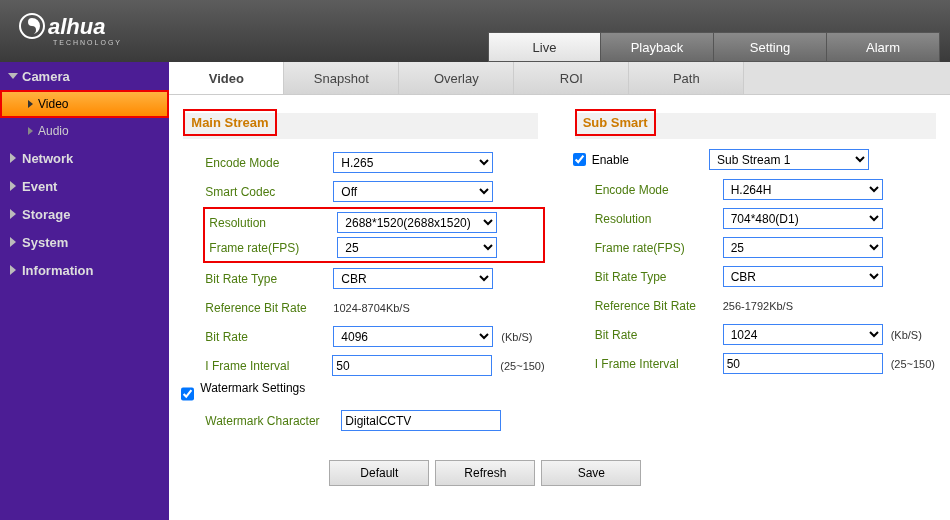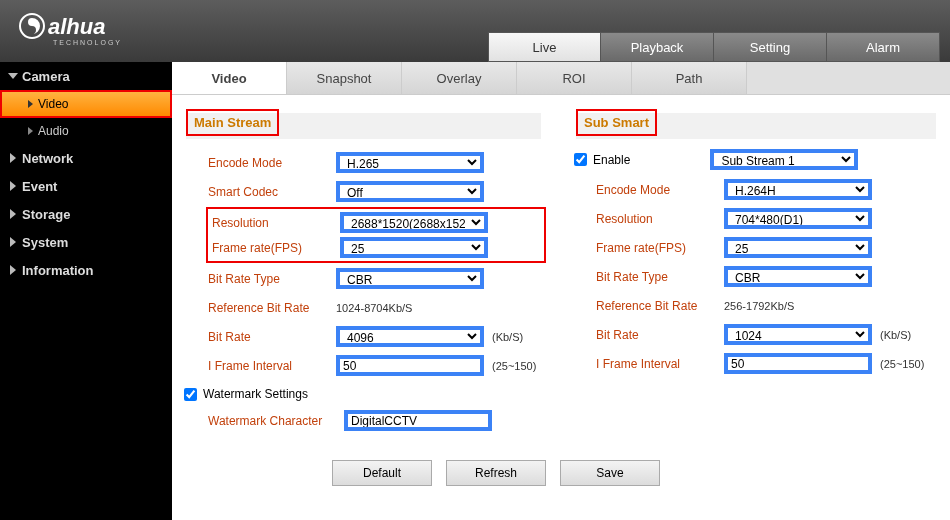--- a/index.html
+++ b/index.html
@@ -11,21 +11,21 @@
 .logo svg { display: block; }
 .topnav { margin-left: auto; display: flex; padding-right: 10px; }
 .topnav-btn { width: 113px; height: 30px; background: linear-gradient(#8a8a8a, #6a6a6a); border: 1px solid #555; color: #fff; font-size: 13px; display: flex; align-items: center; justify-content: center; cursor: pointer; }
 .topnav-btn.active { background: linear-gradient(#f7f7f7, #e2e2e2); color: #333; }
 .topnav-btn + .topnav-btn { border-left: none; }
 
 
 .body { display: flex; height: calc(520px - 62px); }
 
 
-.sidebar { width: 180px; background: #000000; color: #ddd; }
+.sidebar { width: 180px; background: #4c1d95; color: #ddd; }
 .side-group { display: flex; align-items: center; height: 28px; padding-left: 10px; font-size: 13px; font-weight: bold; cursor: pointer; }
 .side-group .arrow { width: 0; height: 0; border-top: 5px solid transparent; border-bottom: 5px solid transparent; border-left: 6px solid #bbb; margin-right: 6px; }
 .side-group.expanded .arrow { transform: rotate(90deg); }
 .side-item { display: flex; align-items: center; height: 26px; padding-left: 28px; font-size: 12px; cursor: pointer; color: #ccc; }
 .side-item::before { content: ""; width: 0; height: 0; border-top: 4px solid transparent; border-bottom: 4px solid transparent; border-left: 5px solid #888; margin-right: 5px; }
 .side-item.active { background: linear-gradient(#ffb340, #ff8a00); color: #000; border: 2px solid #e00; height: 28px; padding-left: 26px; }
 .side-item.active::before { border-left-color: #333; }
 
 
 .main { flex: 1; background: #fff; }
@@ -34,32 +34,32 @@
 .tab.active { background: #fff; font-weight: bold; }
 
 .content { padding: 18px 14px 10px 14px; display: flex; gap: 30px; position: relative; }
 
 .col { flex: 1; min-width: 360px; }
 .section-title { display: inline-block; font-size: 13px; font-weight: bold; color: #cc7a00; padding: 4px 6px; border: 2px solid #e00; margin-bottom: 8px; }
 .title-row { background: #f1f1f1; height: 26px; display: flex; align-items: center; margin-bottom: 10px; width: 355px; }
 
 .form-row { display: flex; align-items: center; height: 27px; margin-bottom: 2px; }
 .form-row.hl { border: 2px solid #e00; padding: 1px 2px; height: auto; }
-.lbl { width: 130px; font-size: 12px; color: #c2410c; padding-left: 2px; }
-select, input[type=text] { width: 148px; height: 21px; font-size: 12px; border: 4px solid #3b82f6; background: #fff; padding: 0 3px; }
+.lbl { width: 130px; font-size: 12px; color: #4d7c0f; padding-left: 2px; }
+select, input[type=text] { width: 160px; height: 21px; font-size: 12px; border: 1px solid #3b82f6; background: #fff; padding: 0 3px; }
 .unit { font-size: 11px; color: #333; margin-left: 8px; }
-.chk-row { display: flex; align-items: center; height: 26px; }
+.chk-row { display: flex; height: 26px; }
 .chk-row input { margin-right: 6px; }
 .chk-row label { font-size: 12px; }
 
 .enable-row { display: flex; align-items: center; margin-bottom: 6px; }
 .enable-row input[type=checkbox] { margin-right: 6px; margin-left: 0; }
 .enable-row label { font-size: 12px; margin-right: 60px; }
 
-.footer-btns { display: flex; gap: 14px; margin-left: 160px; margin-top: 14px; }
+.footer-btns { display: flex; gap: 6px; margin-left: 160px; margin-top: 14px; }
 .btn { width: 100px; height: 26px; background: linear-gradient(#f3f3f3, #dcdcdc); border: 1px solid #aaa; font-size: 12px; cursor: pointer; display: flex; align-items: center; justify-content: center; }
 </style>
 </head>
 <body>
 
 <div class="header">
   <div class="logo">
     <svg width="150" height="36" viewBox="0 0 150 36">
       <circle cx="14" cy="14" r="12" fill="none" stroke="#fff" stroke-width="2"></circle>
       <path d="M14 6 A8 8 0 0 1 14 22 A4 4 0 0 0 14 14 A4 4 0 0 1 14 6 Z" fill="#fff"></path>

